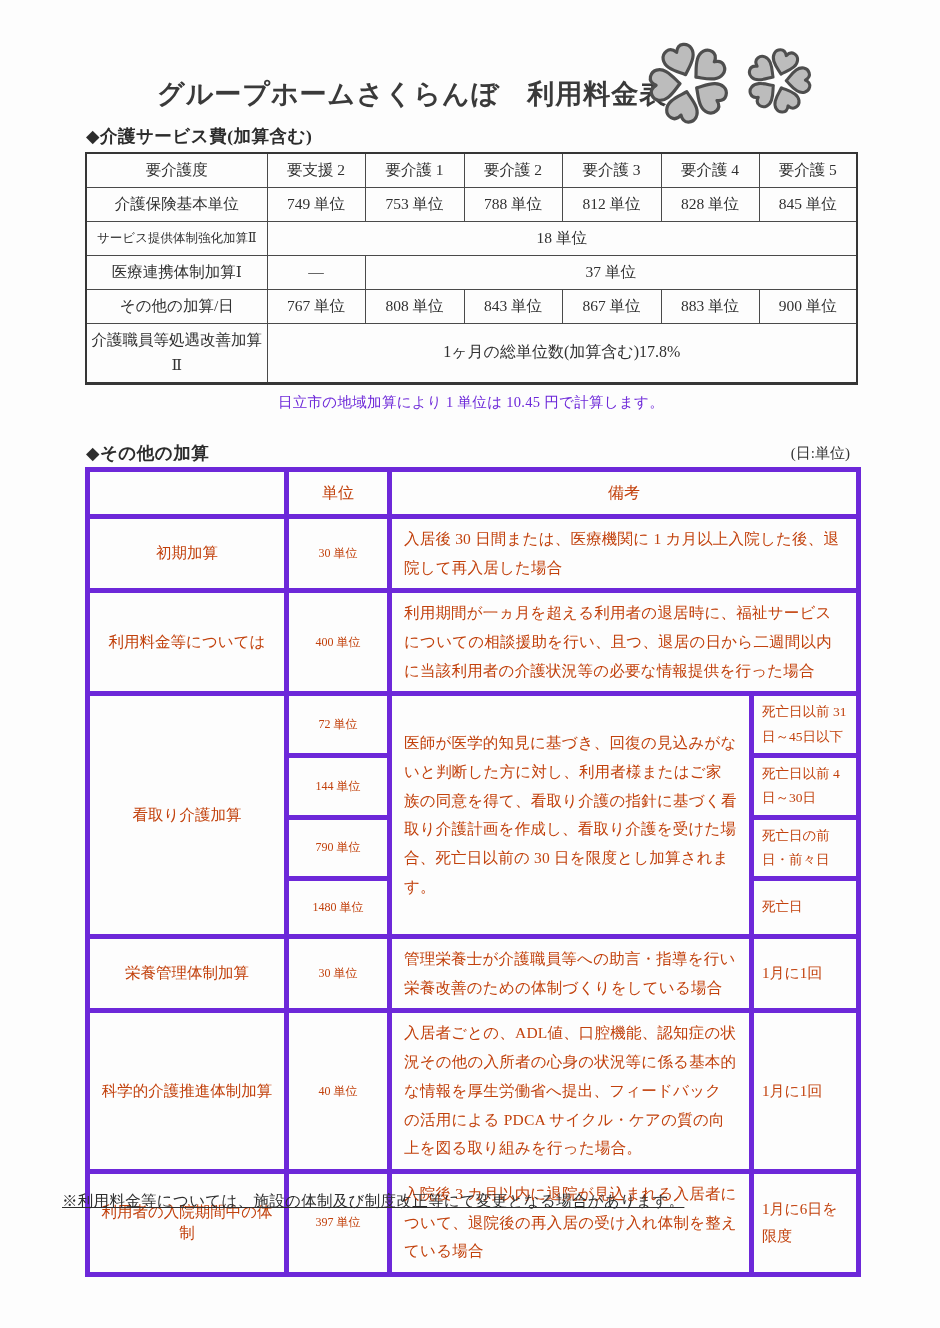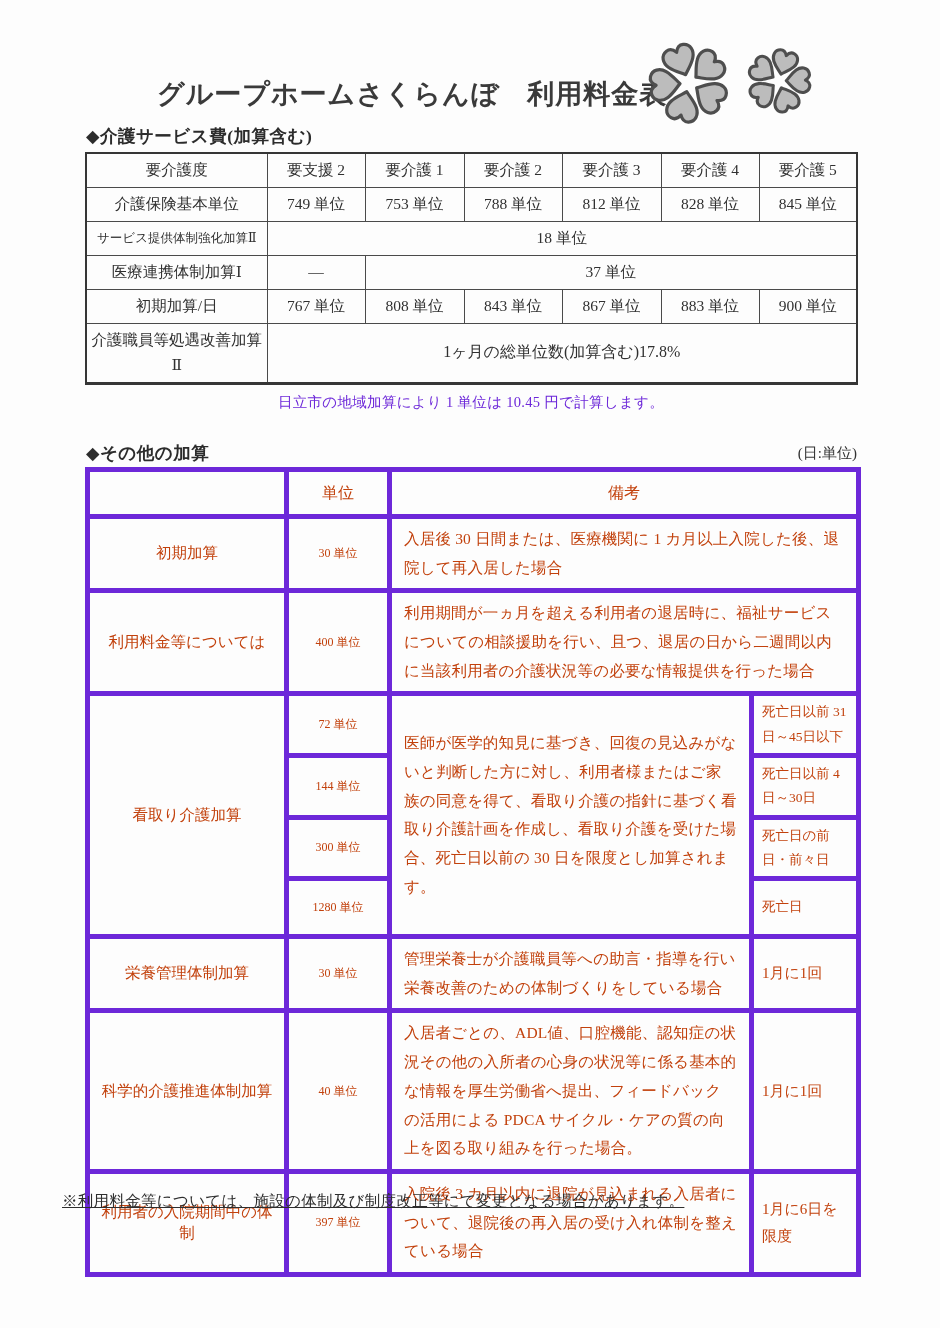--- a/index.html
+++ b/index.html
@@ -16,21 +16,21 @@
   }
   .flowers { position:absolute; left:642px; top:38px; }
   .sec-heading {
     position:absolute; left:86px;
     font-size:17.5px; font-weight:700; color:#2c2c2c; letter-spacing:0.5px;
     white-space:nowrap;
   }
   .sec1-heading { top:124px; }
   .sec2-heading { top:441px; }
   .unit-note {
-    position:absolute; left:85px; top:444px; width:772px;
+    position:absolute; left:78px; top:444px; width:772px;
     text-align:right; font-size:15px; color:#333;
   }
   .t1-note {
     position:absolute; left:85px; top:393px; width:772px;
     text-align:center; font-size:14.5px; color:#6d28d9; letter-spacing:0.3px;
   }
   .footnote {
     position:absolute; left:62px; top:1191px;
     font-size:15.5px; color:#2e2e2e; letter-spacing:0.3px;text-decoration:underline;
   }
@@ -122,21 +122,21 @@
     <tr>
       <td class="small-label">サービス提供体制強化加算Ⅱ</td>
       <td colspan="6">18 単位</td>
     </tr>
     <tr>
       <td>医療連携体制加算Ⅰ</td>
       <td>—</td>
       <td colspan="5">37 単位</td>
     </tr>
     <tr>
-      <td>初期加算/日</td>
+      <td>その他の加算/日</td>
       <td>767 単位</td>
       <td>808 単位</td>
       <td>843 単位</td>
       <td>867 単位</td>
       <td>883 単位</td>
       <td>900 単位</td>
     </tr>
     <tr class="tall">
       <td class="label2">
         <div>介護職員等処遇改善加算</div>
@@ -179,25 +179,25 @@
       <td class="name" rowspan="4">看取り介護加算</td>
       <td class="unit">72 単位</td>
       <td class="remarks" rowspan="4">医師が医学的知見に基づき、回復の見込みがないと判断した方に対し、利用者様またはご家族の同意を得て、看取り介護の指針に基づく看取り介護計画を作成し、看取り介護を受けた場合、死亡日以前の 30 日を限度とし加算されます。</td>
       <td class="period">死亡日以前 31日～45日以下</td>
     </tr>
     <tr style="height:58px">
       <td class="unit">144 単位</td>
       <td class="period">死亡日以前 4日～30日</td>
     </tr>
     <tr style="height:57px">
-      <td class="unit">300 単位</td>
+      <td class="unit">790 単位</td>
       <td class="period">死亡日の前日・前々日</td>
     </tr>
     <tr style="height:58px">
-      <td class="unit">1280 単位</td>
+      <td class="unit">1480 単位</td>
       <td class="period">死亡日</td>
     </tr>
     <tr style="height:60px">
       <td class="name">栄養管理体制加算</td>
       <td class="unit">30 単位</td>
       <td class="remarks">管理栄養士が介護職員等への助言・指導を行い栄養改善のための体制づくりをしている場合</td>
       <td class="period" style="font-size:15px">1月に1回</td>
     </tr>
     <tr style="height:148px">
       <td class="name">科学的介護推進体制加算</td>

